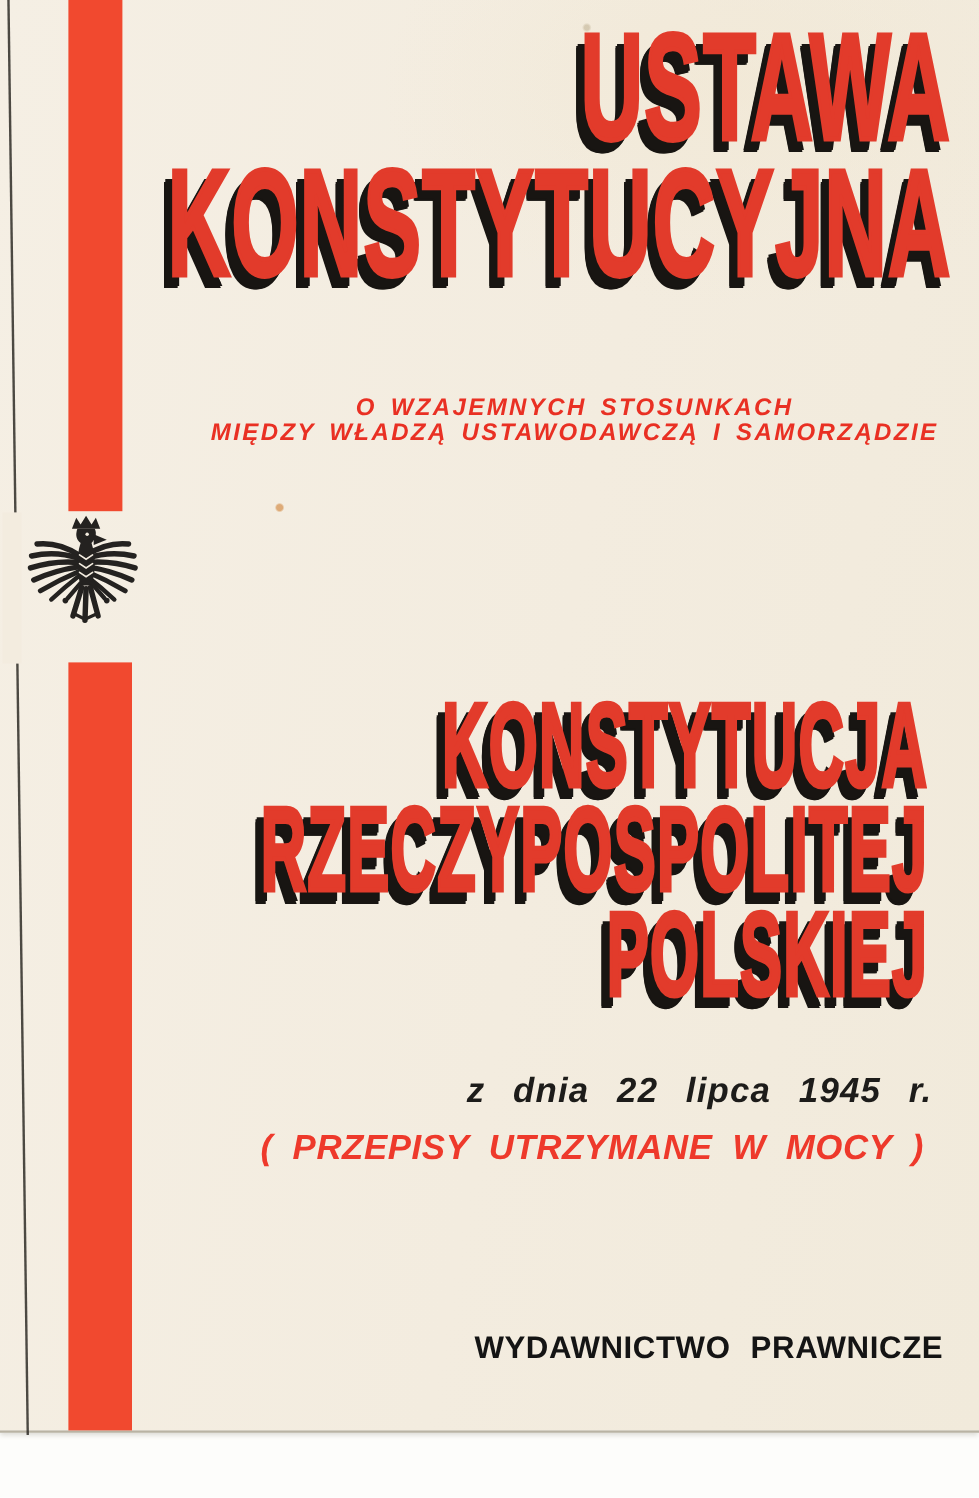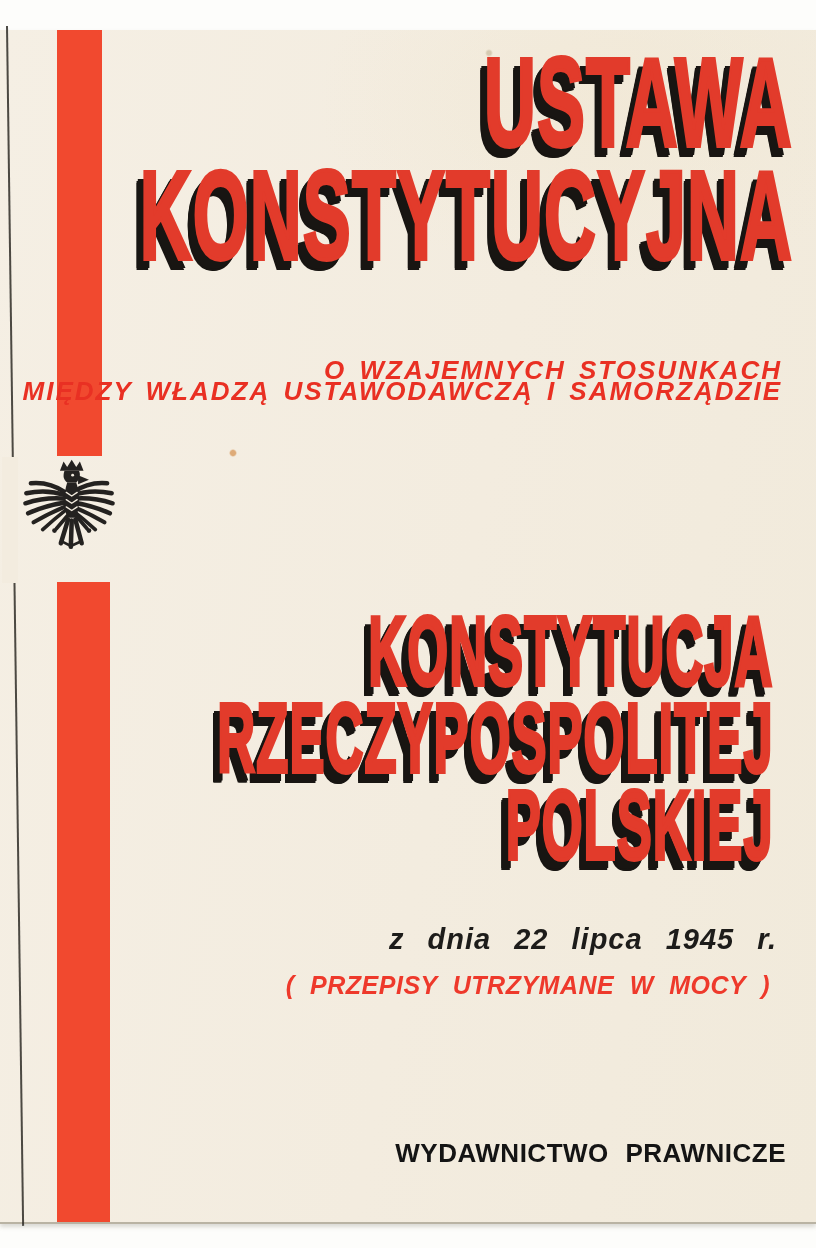--- a/index.html
+++ b/index.html
@@ -20,21 +20,20 @@
     position: absolute; left: 0; top: 0;
     width: 816px; height: 1192px;
     background:
       radial-gradient(circle at 233px 423px, rgba(210,135,63,0.65) 0 2.5px, rgba(210,135,63,0) 4px),
       radial-gradient(circle at 64px 917px, rgba(70,60,45,0.55) 0 1.5px, rgba(70,60,45,0) 3px),
       radial-gradient(circle at 489px 23px, rgba(160,140,100,0.35) 0 2px, rgba(160,140,100,0) 4px),
       radial-gradient(ellipse 420px 260px at 75% 6%, rgba(240,230,208,0.5), rgba(240,230,208,0) 70%),
       linear-gradient(100deg, #f5efe4 0%, #f3ecdf 55%, #f1eadb 100%);
     border-bottom: 2px solid #b9b3a3;
     box-shadow: 0 3px 4px rgba(120,115,100,0.25);
-    margin-top: 30px;
   }
   
   .stripe { position: absolute; background: #f1492f; }
   .stripe-top    { left: 57px; top: 0;     width: 45px; height: 426px; }
   .stripe-bottom { left: 57px; top: 552px; width: 53px; height: 640px; }
   
   .edge-line {
     position: absolute; left: 6px; top: -4px;
     width: 2px; height: 1200px;
     background: #2e2b26;
@@ -87,33 +86,33 @@
     font-size: 29px;
     letter-spacing: 1px;
     white-space: nowrap;
   }
   .date-top  { top: 276px; word-spacing: 22px; }
   .date-main { top: 893px; word-spacing: 14px; }
 
   
   .subtitle {
     position: absolute; right: 34px; top: 330px;
-    text-align: right;
+    text-align: center;
     color: #e93023;
     font-weight: bold; font-style: italic;
-    font-size: 26px; line-height: 21px;
+    font-size: 20px; line-height: 21px;
     letter-spacing: 2px; word-spacing: 4px;
     white-space: nowrap;
   }
   
   .note-line {
     position: absolute; right: 46px; top: 941px;
     color: #ee392b;
     font-weight: bold; font-style: italic;
-    font-size: 25px;
+    font-size: 29px;
     letter-spacing: 0.5px; word-spacing: 8px;
     white-space: nowrap;
   }
   
   .publisher {
     position: absolute; right: 30px; top: 1108px;
     color: #141414;
     font-weight: bold;
     font-size: 26px;
     letter-spacing: 0.5px; word-spacing: 9px;

